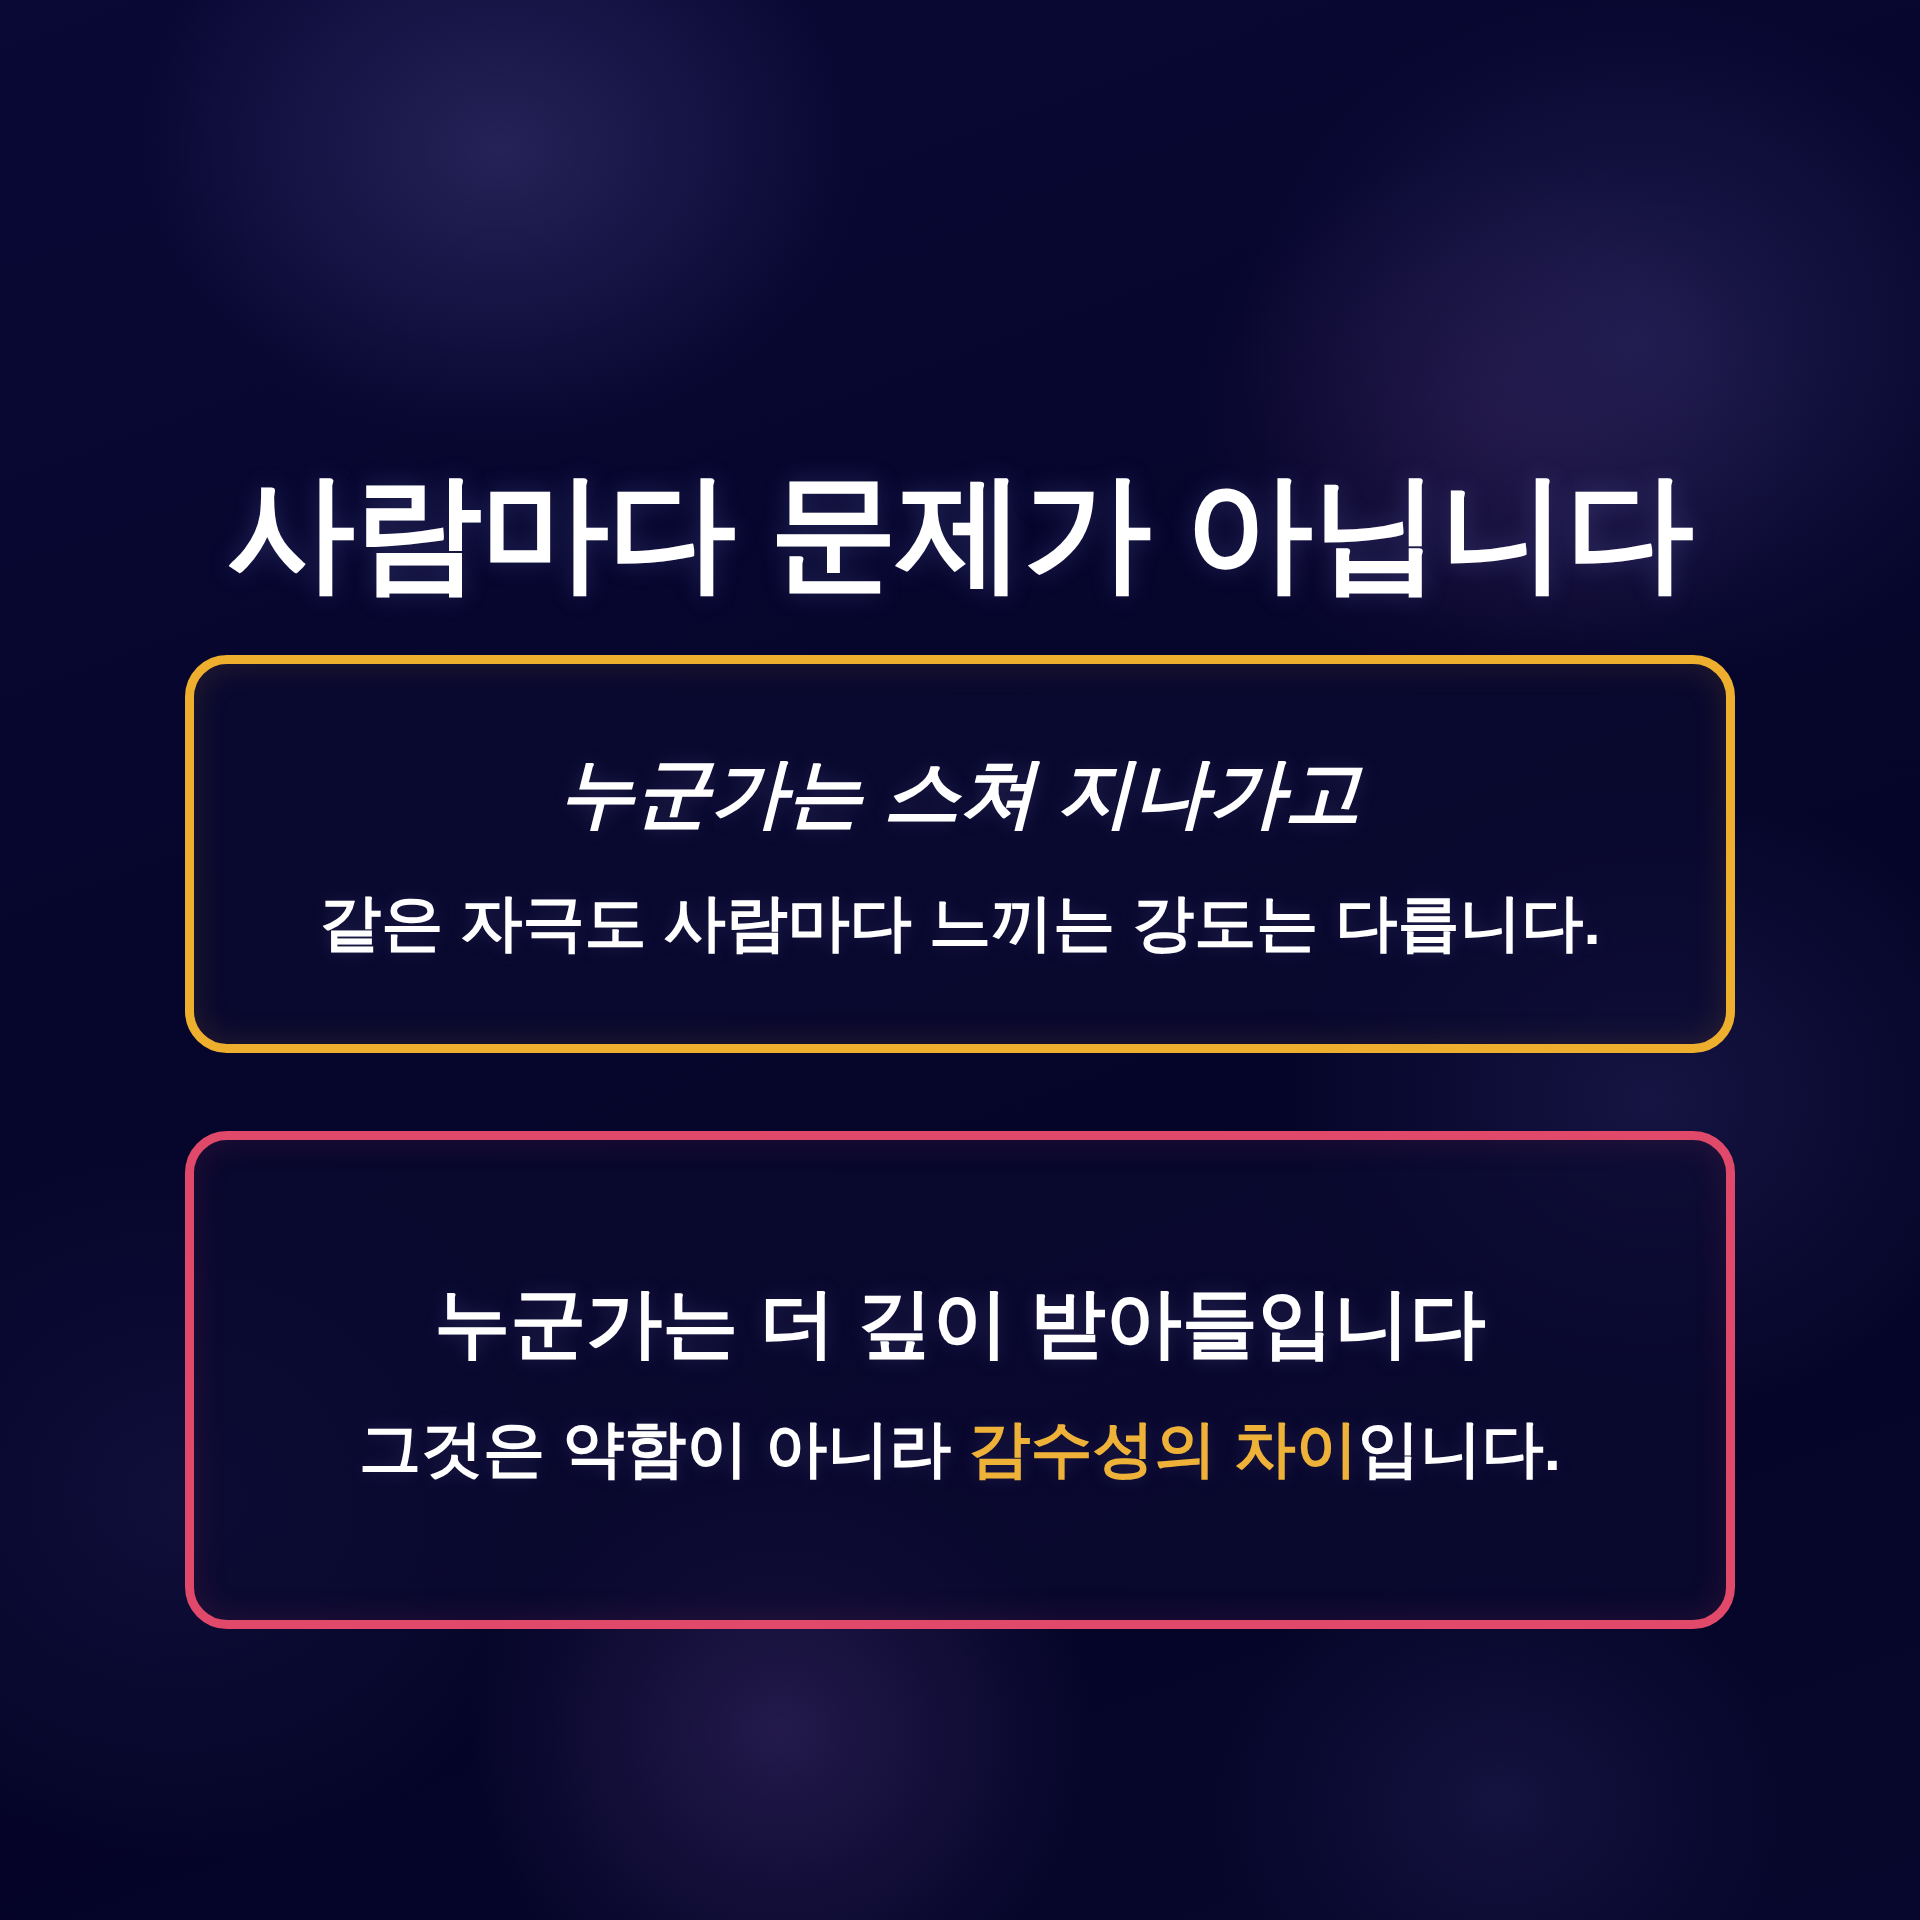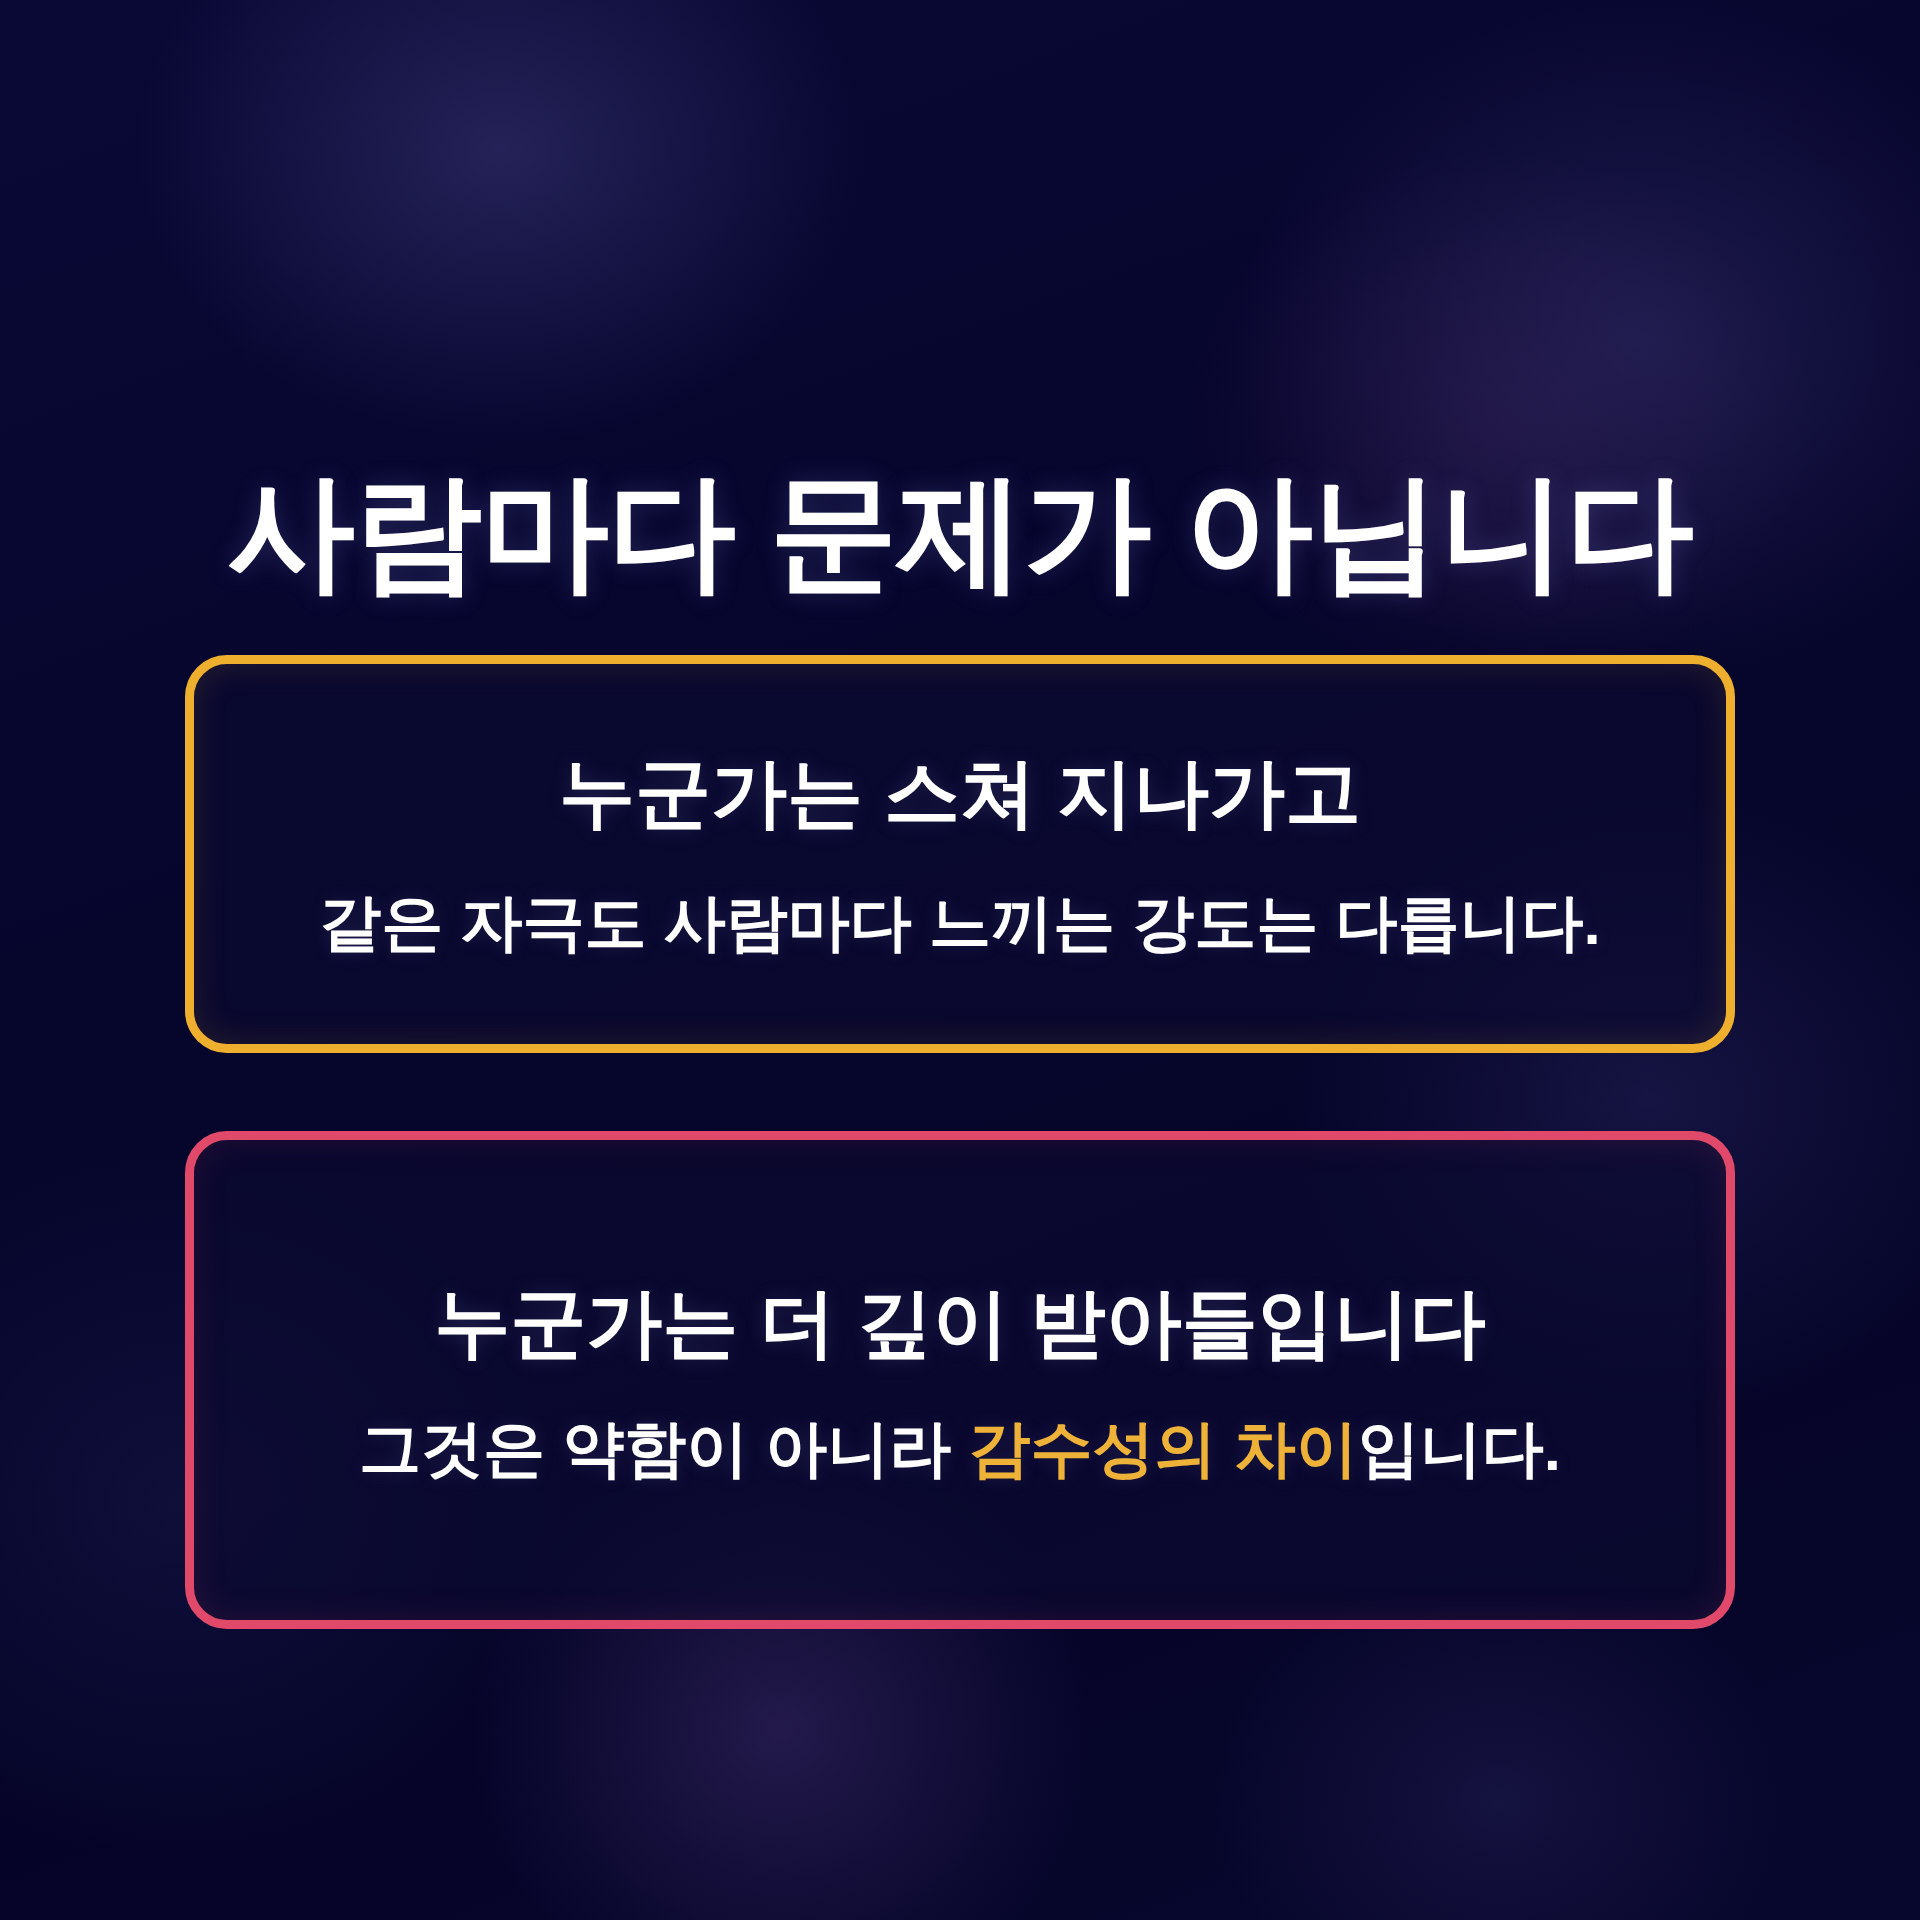--- a/index.html
+++ b/index.html
@@ -83,21 +83,21 @@
   .card-sub {
     color: #ffffff;
     font-size: 62px;
     font-weight: 600;
     line-height: 1.25;
     text-align: center;
     white-space: nowrap;
     text-shadow: 0 0 18px rgba(160,170,255,0.16);
   }
 
-  .card-gold .card-heading { margin-top: 0; }
+  .card-gold .card-heading { margin-top: 0; font-style: italic; }
   .card-gold .card-sub     { margin-top: 46px; }
 
   .card-pink .card-heading { margin-top: 4px; }
   .card-pink .card-sub     { margin-top: 42px; }
 
   .hl {
     color: #eeb238;
     font-weight: 700;
   }
 </style>

